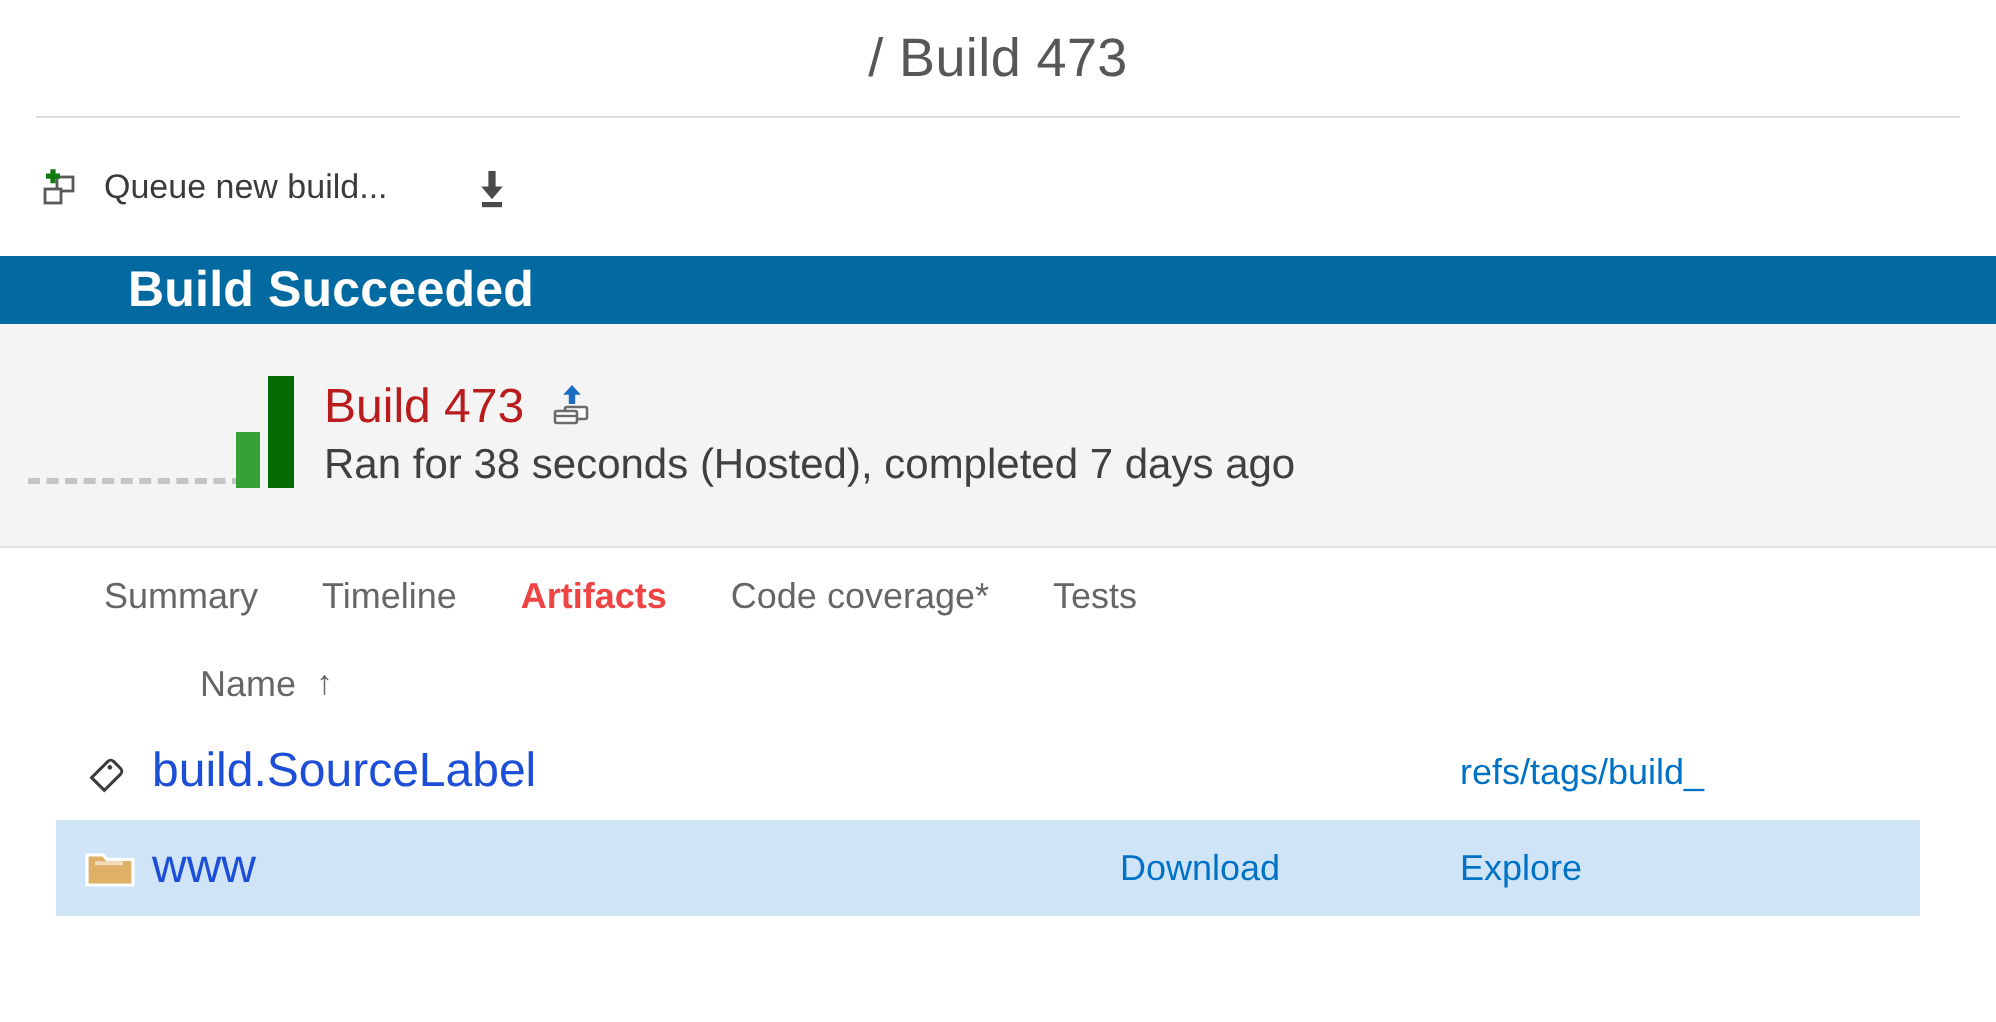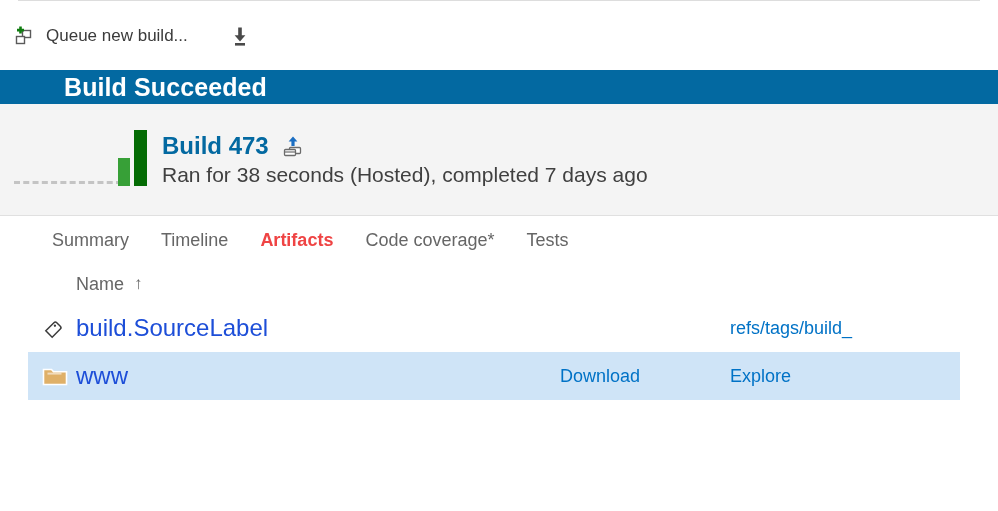--- a/index.html
+++ b/index.html
@@ -27,21 +27,21 @@
   }
   .hr-divider {
     height: 1px; background: #dddddd;
     margin: 0 18px 0 18px;
   }
 
   
   .toolbar {
     height: 69px;
     display: flex; align-items: center;
-    padding-left: 12px;
+    padding-left: 18px;
     background: #fff;
   }
   .cmd {
     display: flex; align-items: center;
     cursor: pointer;
     margin-right: 42px;
     user-select: none;
   }
   .cmd-label {
     font-size: 17px; color: #3b3b3b;
@@ -84,22 +84,22 @@
     height: 0; border-top: 3px dashed #c4c4c4;
   }
   .spark .bar {
     position: absolute; bottom: 10px;
   }
   .spark .bar-a { left: 118px; width: 12px; height: 28px; background: #37a037; }
   .spark .bar-b { left: 134px; width: 13px; height: 56px; background: #046b04; }
 
   .summary-text { margin-left: 14px; }
   .summary-line1 {
-    display:flex; align-items:center;
-    font-size: 24px; color: #0369a1; font-weight: 700;
+    display:flex; 
+    font-size: 24px; color: #b91c1c; font-weight: 400;
     margin-bottom: 3px;
   }
   .summary-line2 {
     font-size: 21px; color: #404040; font-weight: 400;
   }
   .release-icon { margin-left: 12px; display:inline-flex; }
 
   
   .tabs {
     height: 48px;
@@ -117,21 +117,21 @@
 
   
   .grid { padding-left: 28px; padding-right: 38px; }
   .grid-head {
     height: 40px;
     display: flex; align-items: center;
     padding-left: 48px;
   }
   .col-name-head {
     font-size: 18px; color: #666666;
-    display: flex; align-items: flex-start;
+    display: flex; align-items: flex-start; margin-left: 24px;
   }
   .sort-arrow { margin-left: 10px; font-size: 17px; color: #666; }
 
   .row {
     height: 48px;
     display: flex; align-items: center;
     position: relative;
   }
   .row.selected { background: #cfe4f7; }
   .row .cell-icon {
@@ -155,20 +155,23 @@
     font-size: 18px; color: #0072c6;
     cursor: pointer;
     white-space: nowrap;
   }
 </style>
 </head>
 <body>
 
 <div class="page">
 
+  <div class="titlebar">
+    <div class="title-text">/ Build 473</div>
+  </div>
   <div class="hr-divider"></div>
 
   <div class="toolbar">
 
     <div class="cmd">
       <span class="icon-wrap">
         <svg width="22" height="22" viewBox="0 0 22 22">
           <rect x="10.5" y="5.5" width="8" height="7" fill="#ffffff" stroke="#5a5a5a" stroke-width="1.4"></rect>
           <rect x="4.5" y="11.5" width="8" height="7" fill="#ffffff" stroke="#5a5a5a" stroke-width="1.4"></rect>
           <path d="M7.2 1.6 h2.6 v2.2 h2.2 v2.6 h-2.2 v2.2 h-2.6 v-2.2 h-2.2 v-2.6 h2.2 z" fill="#107c10"></path>

